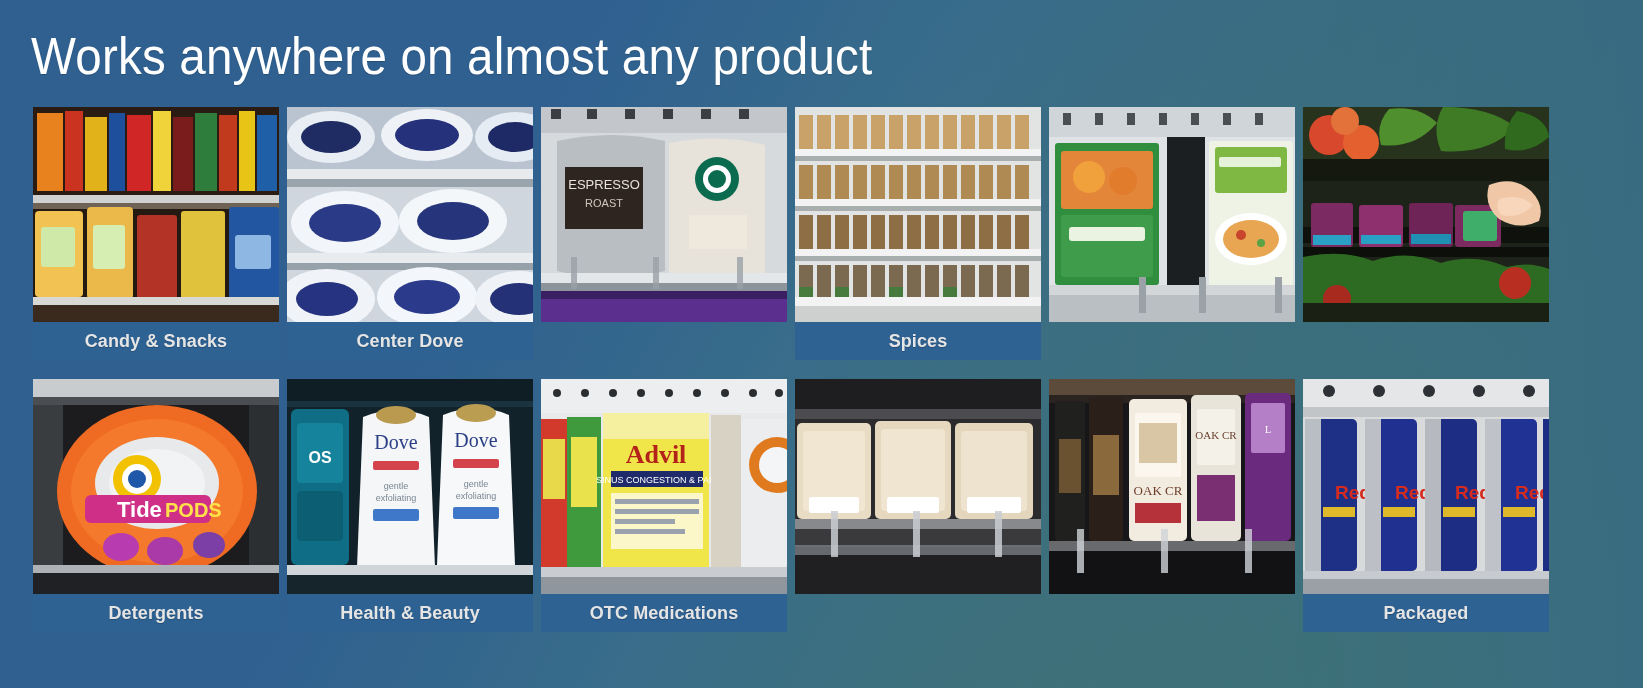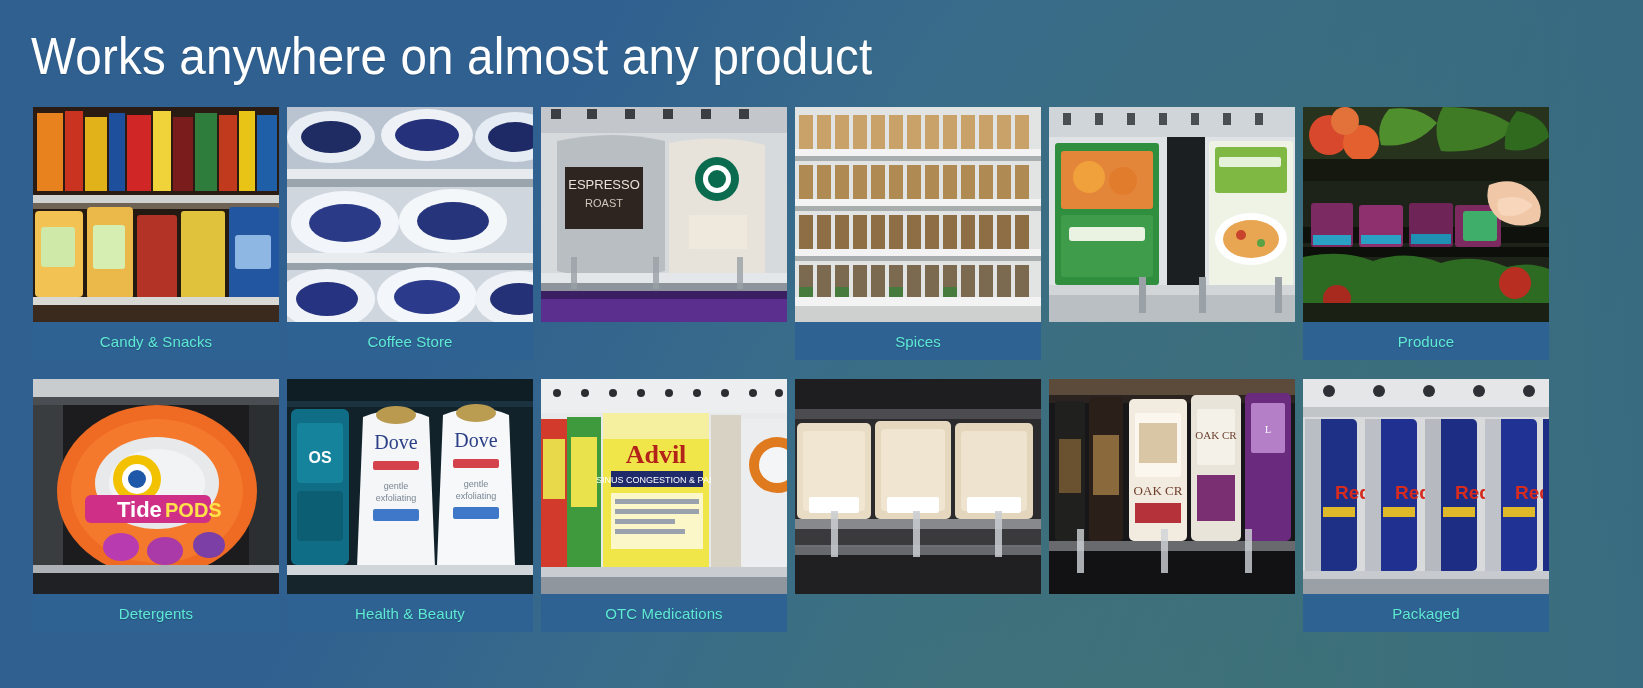--- a/index.html
+++ b/index.html
@@ -76,27 +76,27 @@
     width: 246px;
     height: 215px;
     overflow: hidden;
     position: relative;
     background: #6d7b82;
   }
   .thumb svg { display: block; width: 246px; height: 215px; }
   .caption {
     height: 38px;
     background: #2e6293;
-    color: #5eead4;
+    color: #e5e5e5;
     display: flex;
     align-items: center;
     justify-content: center;
     font-family: "Liberation Sans", sans-serif;
-    font-size: 15px;
-    font-weight: 400;
+    font-size: 18px;
+    font-weight: 700;
     letter-spacing: 0.1px;
     white-space: nowrap;
     text-shadow: 0 1px 1px rgba(0,0,0,0.22);
   }
 </style>
 </head>
 <body>
 
 <div id="stage">
 
@@ -159,21 +159,21 @@
             <rect x="0" y="146" width="246" height="12" fill="#e9ecef"></rect>
             <rect x="0" y="156" width="246" height="7" fill="#97a1aa"></rect>
             <ellipse cx="40" cy="192" rx="48" ry="30" fill="#f0f3f7"></ellipse>
             <ellipse cx="40" cy="192" rx="31" ry="17" fill="#263380"></ellipse>
             <ellipse cx="140" cy="190" rx="50" ry="30" fill="#f3f6fa"></ellipse>
             <ellipse cx="140" cy="190" rx="33" ry="17" fill="#2b3a8a"></ellipse>
             <ellipse cx="232" cy="192" rx="44" ry="28" fill="#eff2f6"></ellipse>
             <ellipse cx="232" cy="192" rx="29" ry="16" fill="#243176"></ellipse>
           </svg>
         </div>
-        <div class="caption">Coffee Store</div>
+        <div class="caption">Center Dove</div>
       </div>
 
       <div class="tile">
         <div class="thumb">
           <svg viewBox="0 0 246 215" preserveAspectRatio="none">
             <rect width="246" height="215" fill="#d7dadd"></rect>
             <rect x="0" y="0" width="246" height="26" fill="#c3c7cb"></rect>
             <rect x="10" y="2" width="10" height="10" fill="#3b3f43"></rect>
             <rect x="46" y="2" width="10" height="10" fill="#3b3f43"></rect>
             <rect x="84" y="2" width="10" height="10" fill="#3b3f43"></rect>
@@ -343,21 +343,20 @@
             <rect x="160" y="104" width="34" height="30" rx="3" fill="#3fae6a"></rect>
             <path d="M186 78 q24 -10 42 6 q14 14 8 30 q-20 10 -40 -2 q-16 -14 -10 -34 z" fill="#f0c8a8"></path>
             <path d="M196 92 q20 -6 34 6 q-12 14 -32 10 q-6 -8 -2 -16 z" fill="#f7d6bb"></path>
             <rect x="0" y="140" width="246" height="10" fill="#0c0f0a"></rect>
             <path d="M0 150 q40 -8 70 4 q34 -12 68 2 q34 -10 66 4 q22 -6 42 2 l0 53 l-246 0 z" fill="#2e6b22"></path>
             <circle cx="212" cy="176" r="16" fill="#b82f22"></circle>
             <circle cx="34" cy="192" r="14" fill="#a82a1f"></circle>
             <rect x="0" y="196" width="246" height="19" fill="#1a2114"></rect>
           </svg>
         </div>
-        <div class="caption">Produce</div>
       </div>
 
     </div>
 
     <div class="row">
 
       <div class="tile">
         <div class="thumb">
           <svg viewBox="0 0 246 215" preserveAspectRatio="none">
             <rect width="246" height="215" fill="#1c1c1e"></rect>

